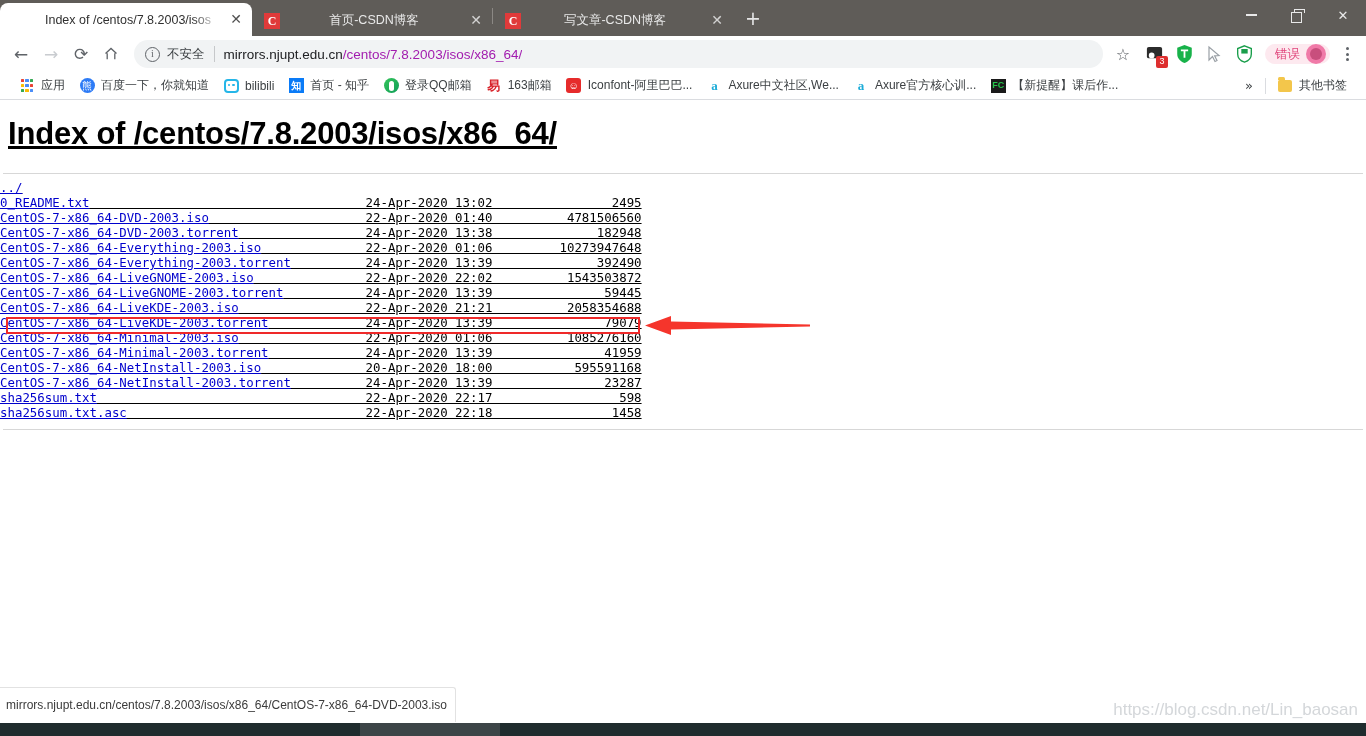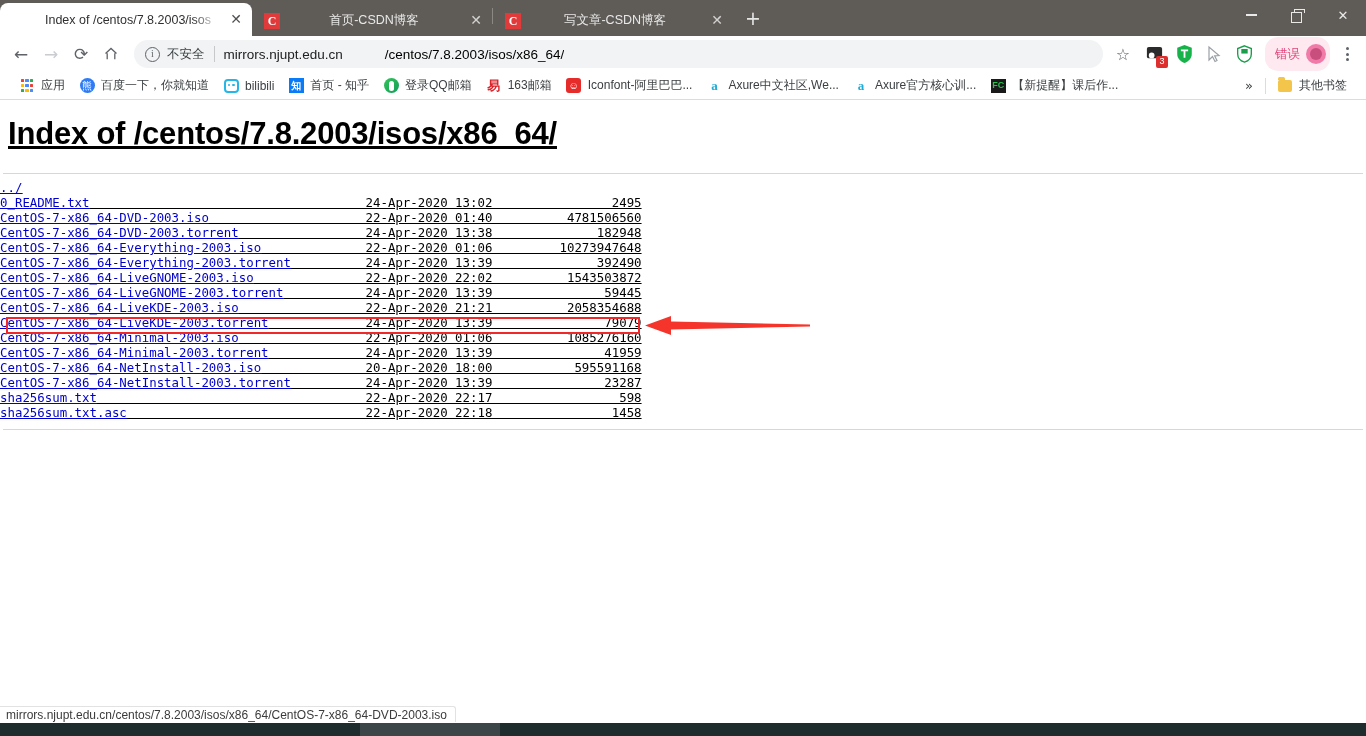--- a/index.html
+++ b/index.html
@@ -101,32 +101,32 @@
     min-width: 0;
   }
   .info-circle {
     width:15px;height:15px;border-radius:50%;border:1.3px solid #5f6368;
     display:flex;align-items:center;justify-content:center;flex:0 0 15px;
     font-size:10px;color:#5f6368;font-family:"Liberation Serif",serif;line-height:1;
   }
   .notsecure { font-size: 12.5px; color:#3c4043; margin-left:7px; white-space:nowrap; }
   .vsep { width:1px; height:16px; background:#c6c8ca; margin:0 9px; flex:0 0 1px; }
   .urltext { font-size: 13.5px; color:#202124; white-space:nowrap; overflow:hidden; }
-  .urltext .dim { color:#000000;margin-left:42px; }
+  .urltext .dim { color:#a21caf; }
 
   .star { width:28px;height:28px;display:flex;align-items:center;justify-content:center;color:#5f6368;font-size:16px;font-family:"DejaVu Sans",sans-serif;}
 
   .ext { width: 26px; height:26px; margin-left: 4px; position: relative; display:flex;align-items:center;justify-content:center;}
   .ext-badge {
     position:absolute; right:-1px; bottom:-1px; background:#de2f2f; color:#fff;
     font-size:9px; line-height:11px; min-width:12px; height:12px; text-align:center;
     border-radius:2px; font-family:"Liberation Sans",sans-serif; padding:0 1px;
   }
   .ext-chip {
-    margin-left: 8px; height:34px; display:flex; align-items:center; gap:6px;
+    margin-left: 8px; height:20px; display:flex; align-items:center; gap:6px;
     background:#fde9ef; border-radius:13px; padding: 0 4px 0 10px;
   }
   .ext-chip .lbl { font-size:12.5px; color:#e0467c; white-space:nowrap; }
   .avatar { width:20px;height:20px;border-radius:50%;background:#f07aa8;display:block;position:relative;overflow:hidden;}
   .avatar::after{content:"";position:absolute;left:4px;top:4px;width:12px;height:12px;border-radius:50%;background:#c84f7d;}
   .kebab { width:26px;height:28px;display:flex;flex-direction:column;align-items:center;justify-content:center;gap:2.5px;margin-left:4px;}
   .kebab i { width:3px;height:3px;border-radius:50%;background:#5f6368;display:block; }
 
   
   .bookmarks {
@@ -187,21 +187,21 @@
 
   
   .anno-box {
     position:absolute; left:6px; top:217px; width:634px; height:17px;
     border: 2px solid #ef2929; pointer-events:none;
   }
   .anno-arrow { position:absolute; left:645px; top:216px; width:165px; height:19px; }
 
   
   .statusbar {
-    position:absolute; left:0; bottom:14px; height:16px;
+    position:absolute; left:0; bottom:14px; height:35px;
     background:#fff; border:1px solid #e2e2e2; border-left:none; border-bottom:none;
     border-top-right-radius:3px;
     display:flex; align-items:center; padding:0 8px 0 6px;
     font-size:12px; color:#3b3b3b; white-space:nowrap;
   }
   .watermark {
     position:absolute; right:8px; bottom:16px;
     font-size:17px; color:#d4d7da; white-space:nowrap;
     font-family:"Liberation Sans",sans-serif;
   }
@@ -438,20 +438,21 @@
 
     <div class="anno-box"></div>
     <svg class="anno-arrow" viewBox="0 0 165 19">
       <polygon points="0,9.5 26,0 26,5.5 165,8.4 165,10.6 26,13.5 26,19" fill="#f5352c"></polygon>
     </svg>
 
     <div class="statusbar">
       <span>mirrors.njupt.edu.cn/centos/7.8.2003/isos/x86_64/CentOS-7-x86_64-DVD-2003.iso</span>
     </div>
 
+    <div class="watermark">https://blog.csdn.net/Lin_baosan</div>
 
     <div class="taskbar">
       <div class="tb-active"></div>
       <div class="tb-clock"></div>
     </div>
   </div>
 
 </div>
 
 </body></html>

